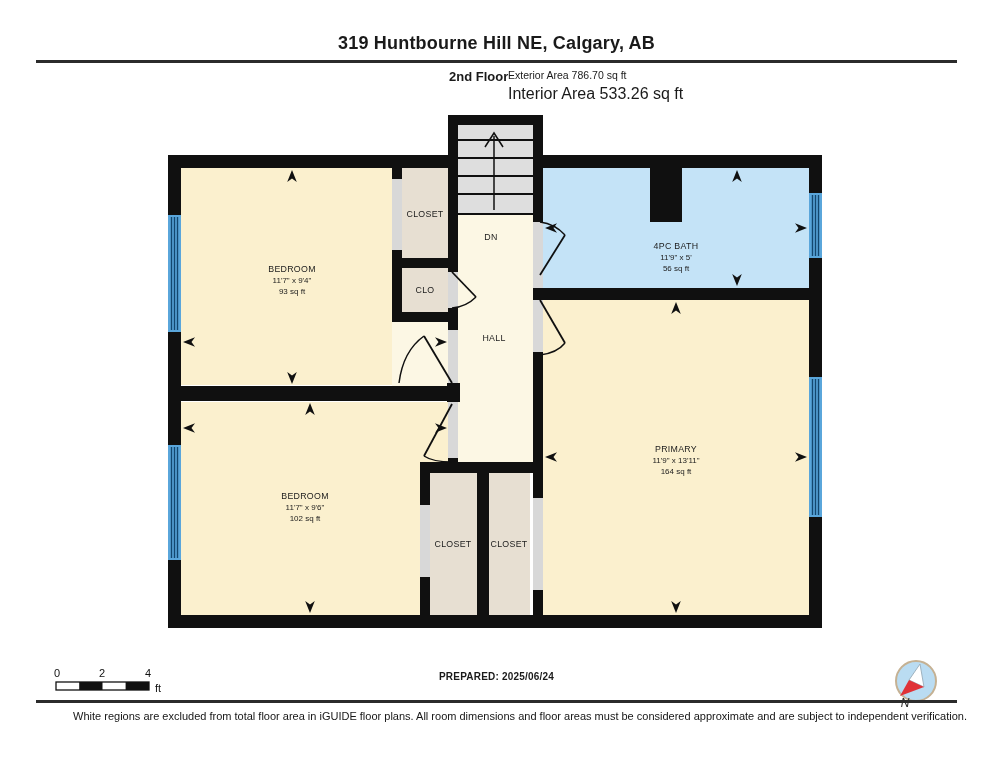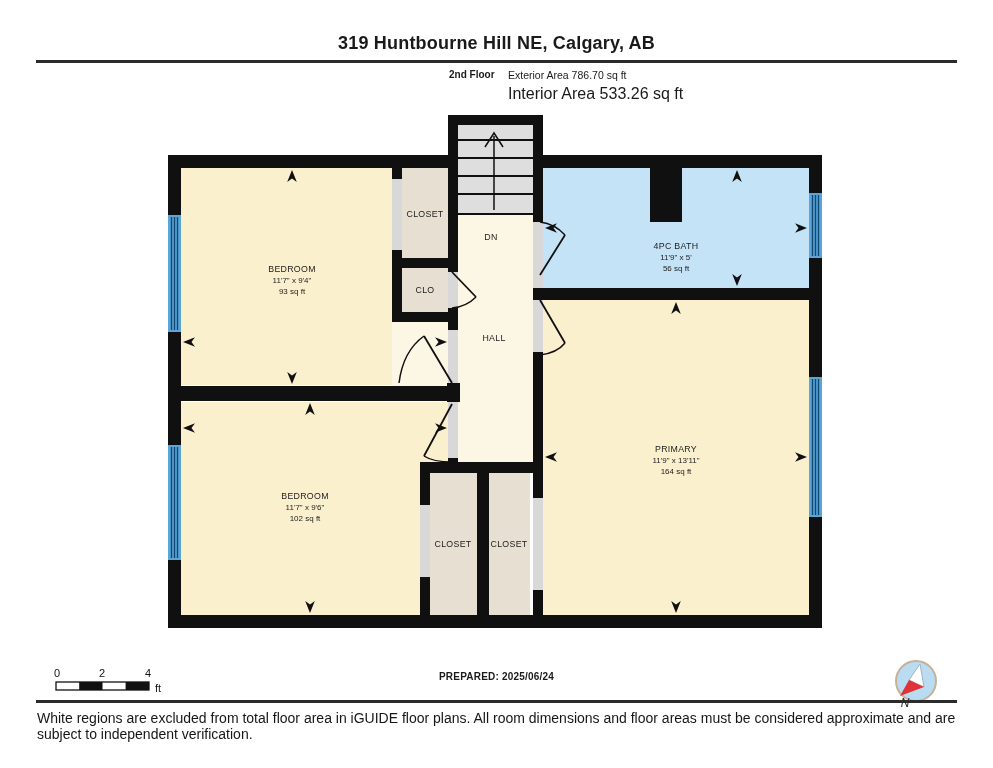--- a/index.html
+++ b/index.html
@@ -2,25 +2,25 @@
 <html><head>
 <meta charset="utf-8">
 <style>
   html,body{margin:0;padding:0;background:#ffffff;width:993px;height:768px;overflow:hidden;}
   body{position:relative;font-family:"Liberation Sans", sans-serif;color:#1a1a1a;}
   .abs{position:absolute;}
   #title{top:33px;left:0;width:993px;text-align:center;font-size:18px;font-weight:bold;letter-spacing:.2px;}
   .rule{left:36px;width:921px;height:3px;background:#2b2b2b;}
   #rule-top{top:60px;}
   #rule-bottom{top:700px;}
-  #floor-label{top:69px;left:449px;font-size:10px;font-weight:bold;}
+  #floor-label{top:69px;left:449px;font-size:13px;font-weight:bold;}
   #ext-area{top:69px;left:508px;font-size:10.5px;}
   #int-area{top:85px;left:508px;font-size:16px;}
   #prepared{top:671px;left:0;width:993px;text-align:center;font-size:10px;font-weight:bold;letter-spacing:.2px;}
-  #disclaimer{top:710px;left:37px;width:930px;font-size:14px;color:#161616;}
+  #disclaimer{top:710px;left:37px;width:930px;font-size:11px;color:#161616;text-align:right;}
   svg{position:absolute;top:0;left:0;}
   .wall{fill:#101010;}
   .gap{fill:#d8d8d8;}
   .tread{stroke:#101010;stroke-width:2;}
   .arc{stroke:#101010;stroke-width:1.5;fill:none;}
   .leaf{stroke:#101010;stroke-width:1.8;}
   .wstripe{stroke:#13476f;stroke-width:1.4;}
   .rname{font-size:8.8px;fill:#1c1c1c;letter-spacing:.3px;text-anchor:middle;}
   .rdim{font-size:8px;fill:#1c1c1c;text-anchor:middle;}
   .sclabel{font-size:11px;fill:#111;text-anchor:middle;}

